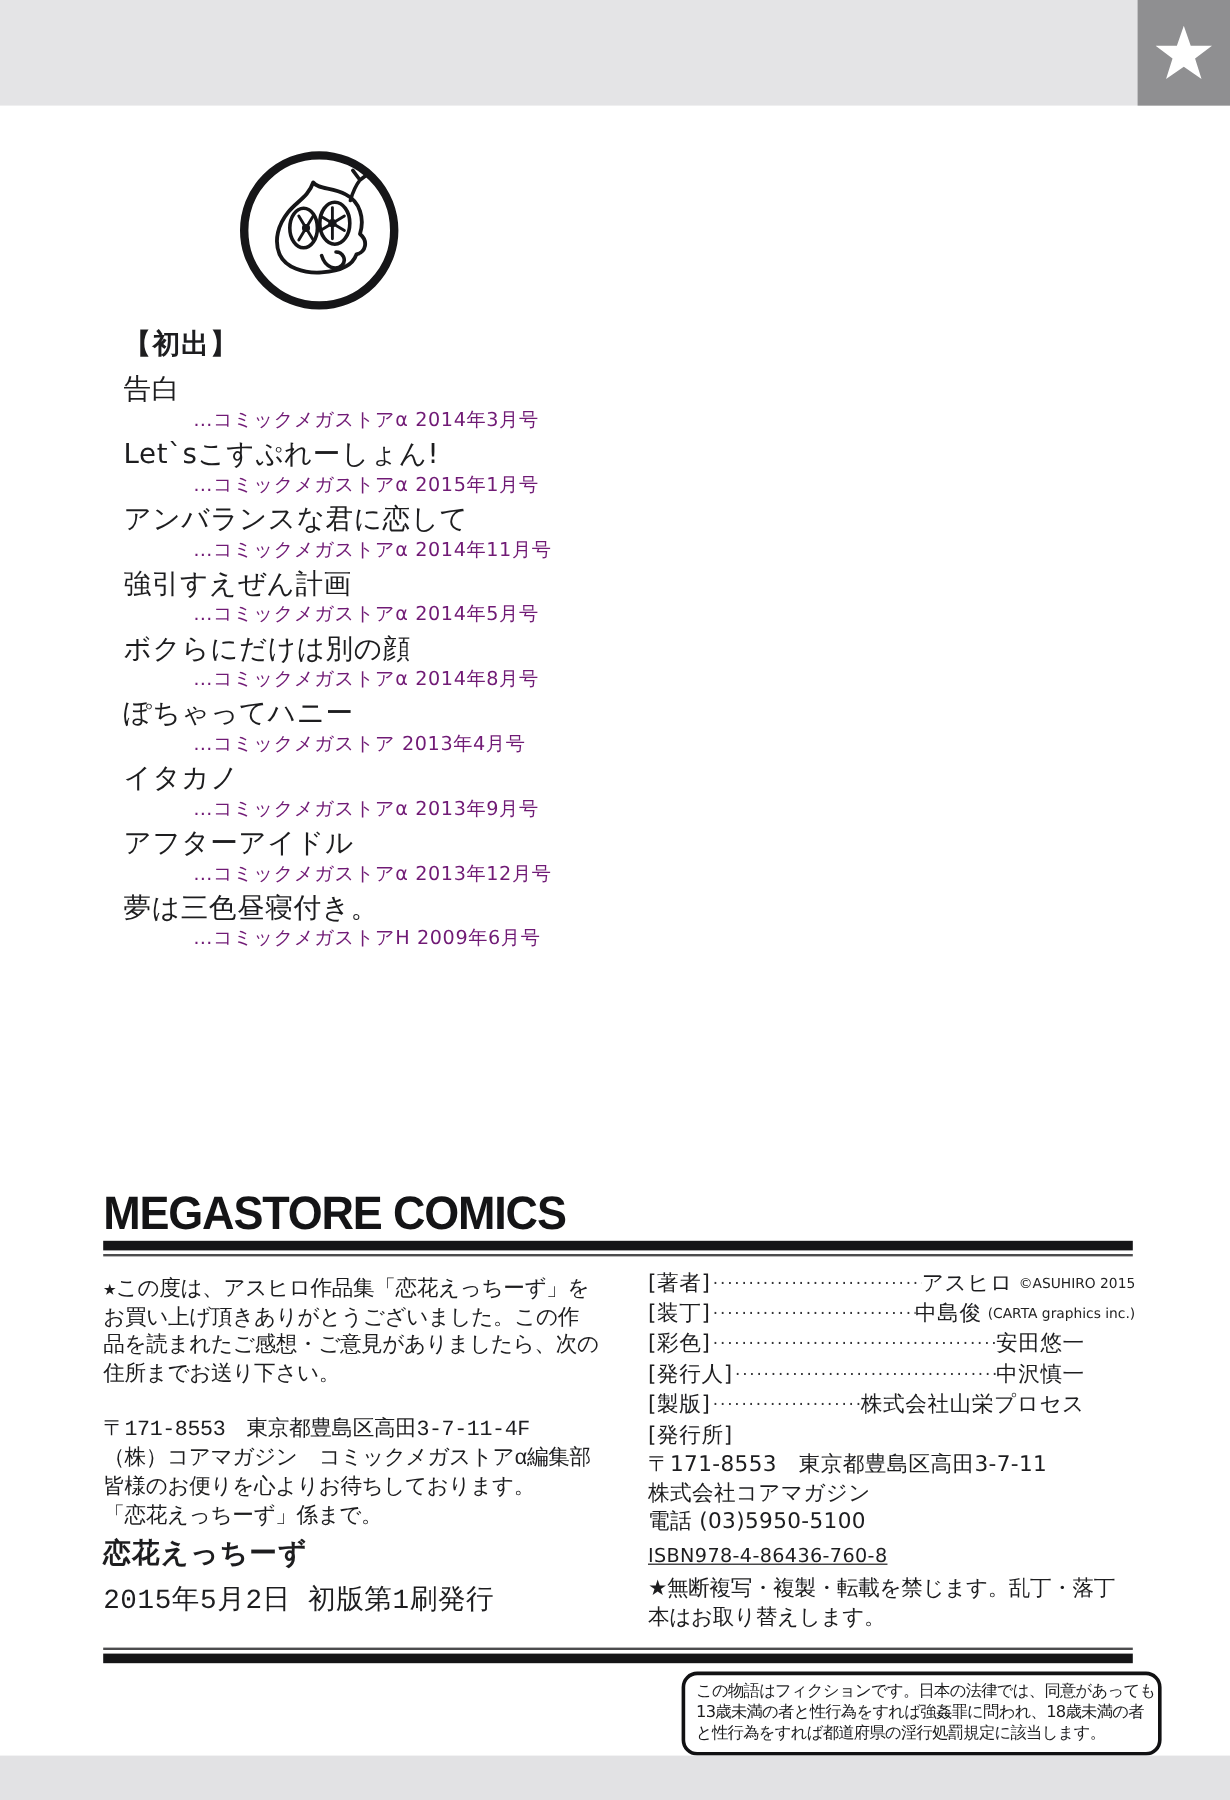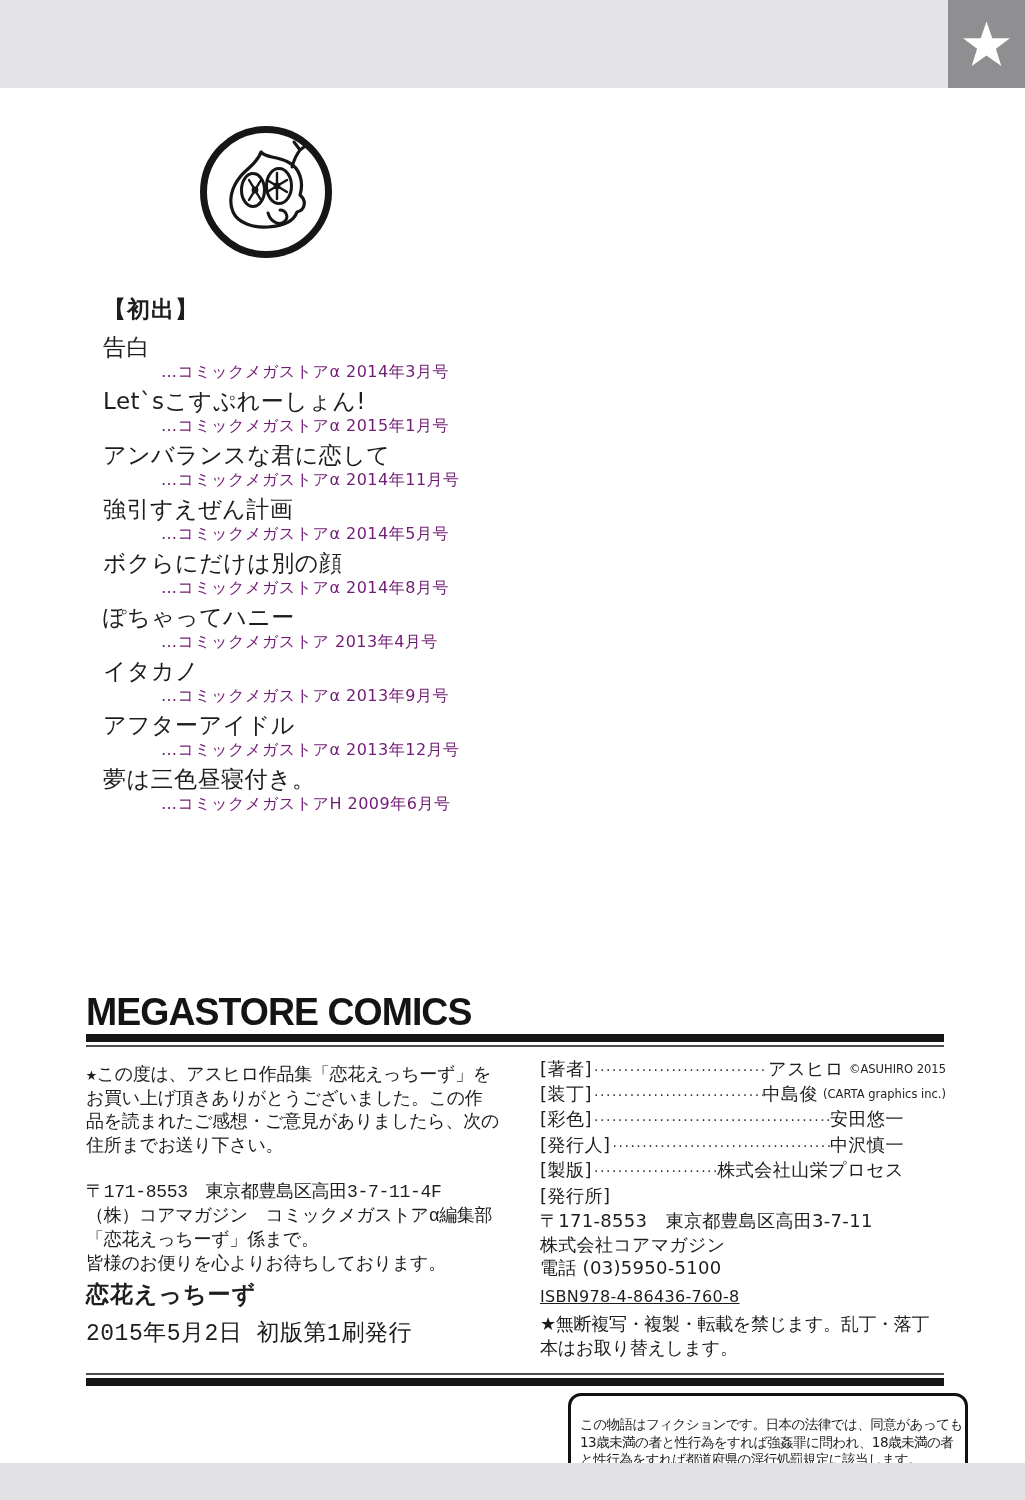--- a/index.html
+++ b/index.html
@@ -11,21 +11,21 @@
   .top-band{position:absolute;left:0;top:0;width:1025px;height:88px;background:var(--top_band,#e4e4e6);}
   .star-square{position:absolute;right:0;top:0;width:77px;height:88px;background:var(--star_square,#8f8f91);
     display:flex;align-items:center;justify-content:center;}
   .star-square svg{width:47px;height:54px;display:block;}
   
   .bottom-band{position:absolute;left:0;top:1463px;width:1025px;height:37px;background:var(--bottom_band,#e2e2e4);}
   
   .doodle{position:absolute;left:197px;top:121px;width:138px;height:142px;}
   .doodle svg{width:100%;height:100%;display:block;}
   
-  .first-pub{position:absolute;left:103px;top:296px;width:620px;}
+  .first-pub{position:absolute;left:103px;top:274px;width:620px;}
   .fp-heading{font-size:23px;line-height:26px;font-weight:bold;letter-spacing:1px;margin:0 0 12px 0;}
   .fp-item{margin-bottom:8px;}
   .fp-title{font-size:23px;line-height:26px;letter-spacing:0.5px;}
   .fp-source{font-size:16px;line-height:17px;margin:3px 0 0 58px;color:#701a75;letter-spacing:0.5px;}
   
   .brand{position:absolute;left:86px;top:992px;width:858px;}
   .brand-title{font-family:"Liberation Sans",sans-serif;font-weight:bold;font-size:39px;line-height:40px;
     letter-spacing:-1px;transform:scaleX(0.96);transform-origin:0 50%;color:#141416;}
   .rule-thick{height:8px;background:#151517;margin-top:2px;}
   .rule-thin{height:2px;background:#4c4c4e;margin-top:3px;}
@@ -50,21 +50,21 @@
   .pub-line{line-height:23.5px;letter-spacing:0.3px;}
   .isbn-line{margin-top:9px;font-size:16px;line-height:16px;letter-spacing:0.3px;text-decoration:underline;}
   .notice-line{font-size:18px;line-height:24.5px;letter-spacing:-0.3px;}
   .notice-block{margin-top:7px;}
   
   .footer-rule{position:absolute;left:86px;top:1373px;width:858px;}
   .footer-rule .rule-thin{margin-top:0;}
   .footer-rule .rule-thick{margin-top:3px;}
   
   .disclaimer{position:absolute;left:568px;top:1393px;width:376px;
-    border:3px solid #111113;border-radius:13px;padding:20px 9px 6px 9px;background:#fff;}
+    border:3px solid #111113;border-radius:13px;padding:5px 9px 6px 9px;background:#fff;}
   .disc-line{font-size:13.6px;line-height:17.6px;letter-spacing:-0.6px;white-space:nowrap;}
 </style>
 </head>
 <body>
 
 <div class="page">
 
   <div class="top-band">
     <div class="star-square">
       <svg viewBox="0 0 48 48" aria-hidden="true">
@@ -136,22 +136,22 @@
   </header>
 
   <section class="left-col">
     <div class="thanks-line">★この度は、アスヒロ作品集「恋花えっちーず」を</div>
     <div class="thanks-line">お買い上げ頂きありがとうございました。この作</div>
     <div class="thanks-line">品を読まれたご感想・ご意見がありましたら、次の</div>
     <div class="thanks-line">住所までお送り下さい。</div>
     <div class="addr-block">
       <div class="addr-line">〒171-8553　東京都豊島区高田3-7-11-4F</div>
       <div class="addr-line">（株）コアマガジン　コミックメガストアα編集部</div>
+      <div class="addr-line">皆様のお便りを心よりお待ちしております。</div>
       <div class="addr-line">「恋花えっちーず」係まで。</div>
-      <div class="addr-line">皆様のお便りを心よりお待ちしております。</div>
     </div>
     <div class="book-title">恋花えっちーず</div>
     <div class="print-info">2015年5月2日 初版第1刷発行</div>
   </section>
 
   <section class="right-col">
     <div class="credit-row">
       <span class="c-label">[著者]</span>
       <span class="c-leader"></span>
       <span class="c-value">アスヒロ</span>

